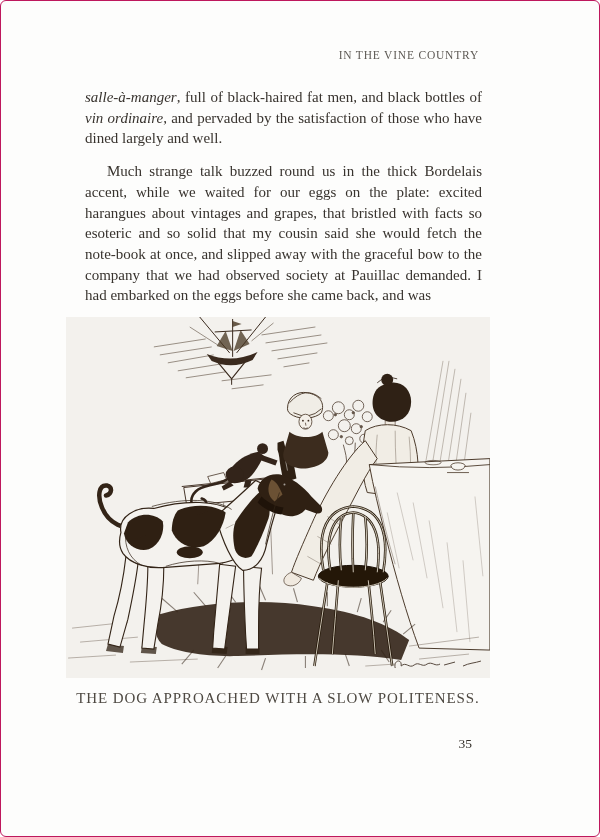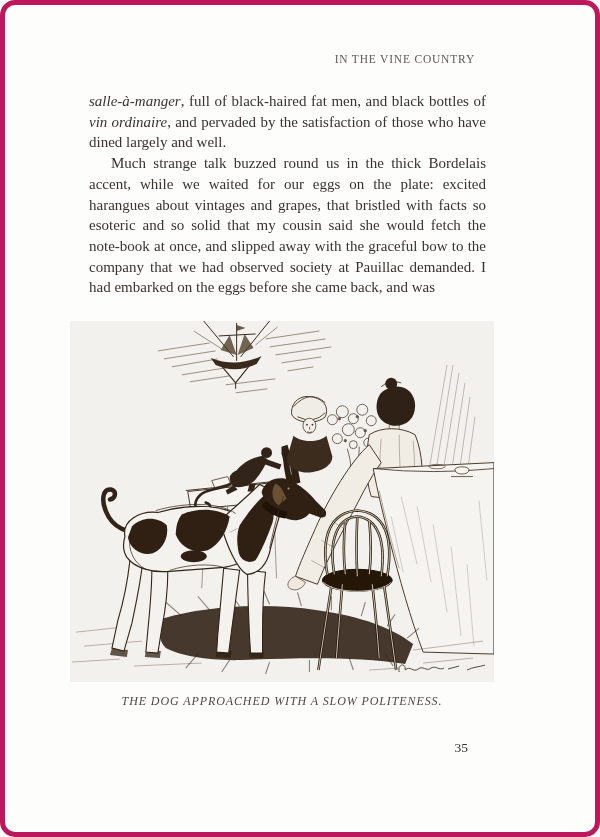--- a/index.html
+++ b/index.html
@@ -4,46 +4,46 @@
 <style>
   html,body { margin:0; padding:0; }
   body {
     width:600px; height:837px; position:relative;
     background:#ffffff;
     font-family:"Liberation Serif","DejaVu Serif",serif;
   }
   .page {
     position:absolute; inset:0;
     background:#fdfdfc;
-    border:5px solid #be185d;
-    border-radius:15px;
+    border:1px solid #be185d;
+    border-radius:6px;
     box-sizing:border-box;
   }
   .running-header {
     position:absolute; top:48px; right:120px;
     font-size:11.5px; letter-spacing:0.8px;
     color:#5d5954; white-space:nowrap;
   }
   .text-block {
     position:absolute; left:84px; top:86px; width:397px;
     font-size:15px; line-height:20.7px; color:#38332e;
     text-align:justify;
   }
   .text-block p { margin:0; }
-  .text-block p.indent { text-indent:22px; }
+  .text-block p.indent { text-indent:22px;margin-top:12px; }
   .text-block em { font-style:italic; }
   figure.illustration {
     position:absolute; left:65px; top:316px; width:424px; height:361px;
     margin:0; background:#f3f1ed; overflow:hidden;
   }
   figure.illustration svg { display:block; }
   .caption {
     position:absolute; left:65px; top:689px; width:424px;
-    text-align:center; font-size:12px; letter-spacing:0.9px;
-    color:#4e4942; white-space:nowrap;font-style:italic;
+    text-align:center; font-size:15px; letter-spacing:0.9px;
+    color:#4e4942; white-space:nowrap;
   }
   .page-number {
     position:absolute; top:735px; right:127px;
     font-size:13.5px; color:#332e28;
   }
 </style>
 </head>
 <body>
 
 <div class="page">

